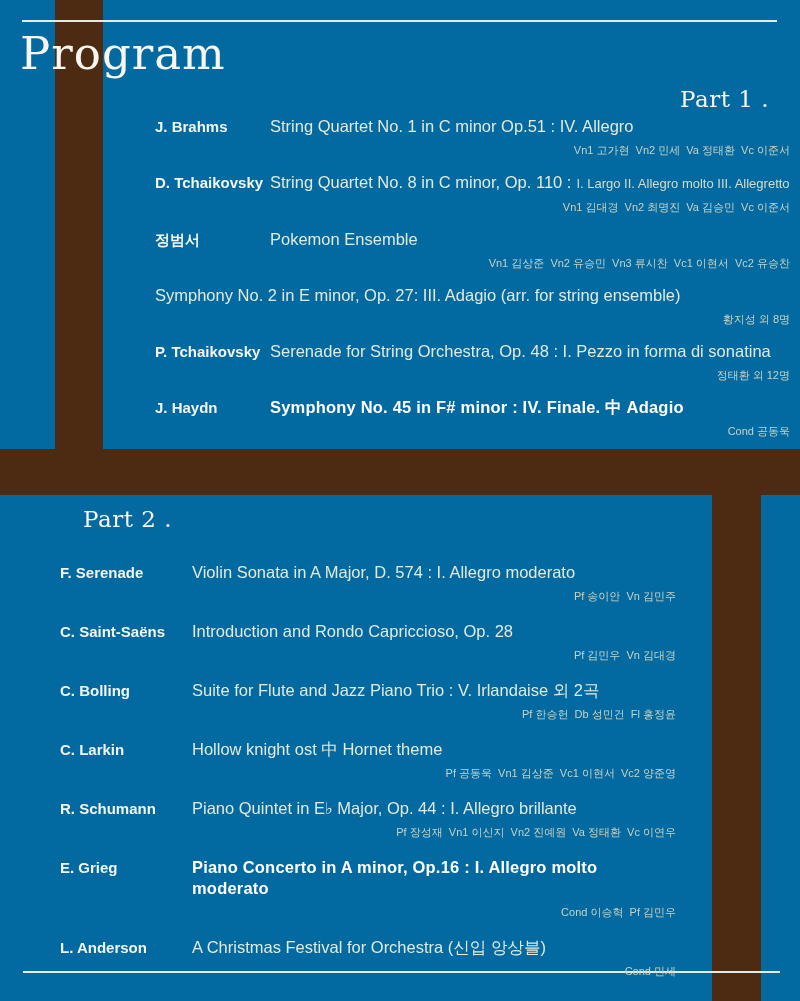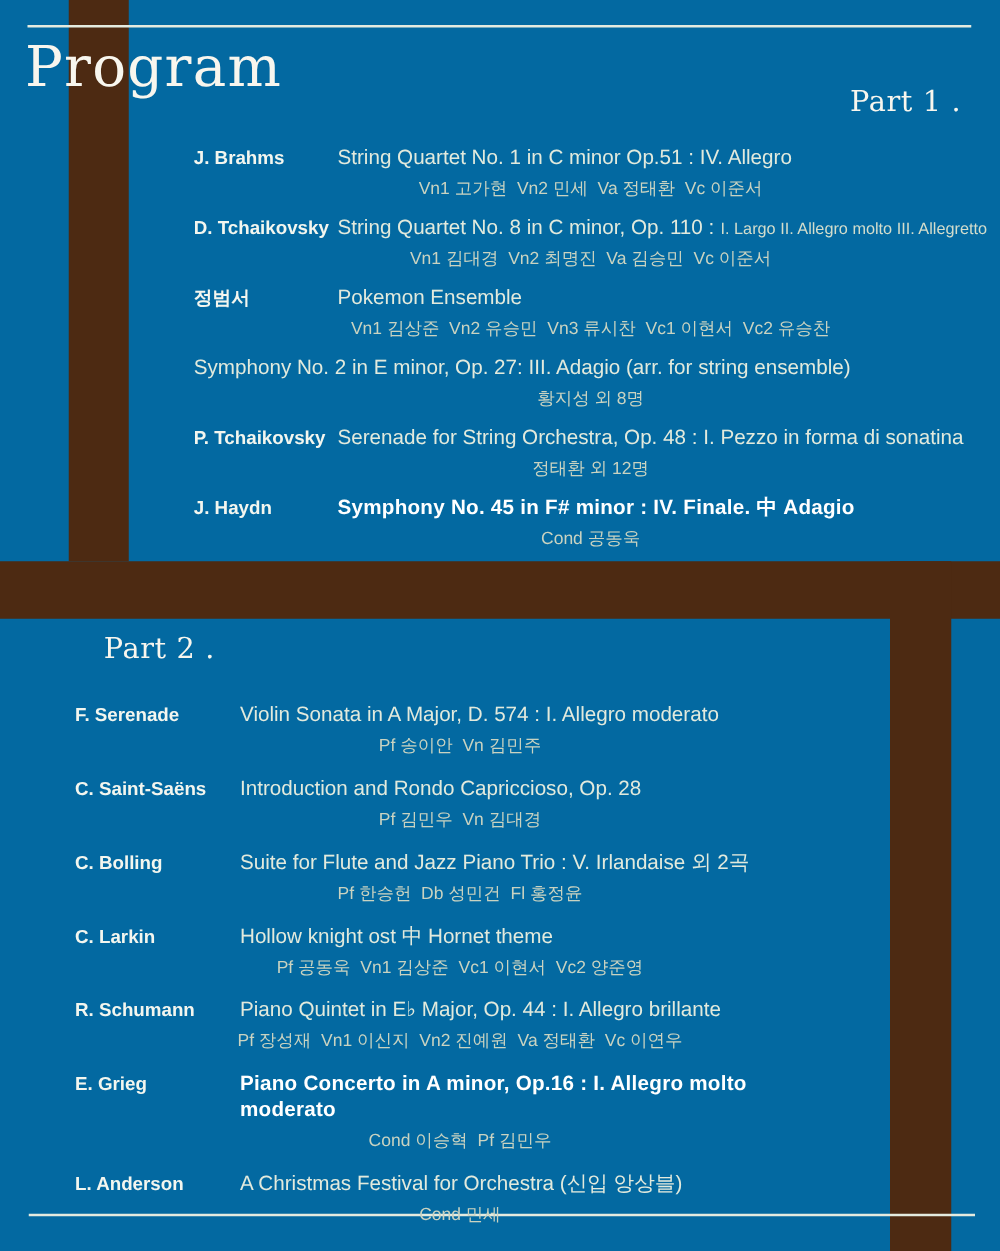--- a/index.html
+++ b/index.html
@@ -27,21 +27,21 @@
     position: absolute; left: 20px; top: 27px;
     font-family: "DejaVu Serif", serif;
     font-size: 45px; font-weight: 400;
     color: #f8f6ee; letter-spacing: 1px;
   }
   .part-label {
     font-family: "DejaVu Serif", serif;
     font-size: 23px; font-weight: 400;
     color: #f8f6ee; letter-spacing: 0.5px;
   }
-  .part1-label { position: absolute; right: 31px; top: 69px; }
+  .part1-label { position: absolute; right: 31px; top: 86px; }
   .part2-label { position: absolute; left: 72px; top: 506px; margin-left: 11px; }
 
   .entries { position: absolute; }
   .part1-entries { top: 116px; left: 133px; width: 635px; margin-left: 22px; }
   .part2-entries { top: 562px; left: 60px;  width: 616px; }
 
   .entry { }
   .part1-entries .entry { margin-bottom: 12px; }
   .part2-entries .entry { margin-bottom: 15px; }
 
@@ -56,22 +56,22 @@
 
   .title {
     flex: 1;
     font-size: 16.5px; font-weight: 400;
     color: #e2eadd; line-height: 21px;
   }
   .note { font-size: 13px; color: #d3ddcc; margin-left: 5px; }
   .note:empty { display: none; }
 
   .credits {
-    text-align: center;
-    font-size: 14px; color: #c9d3c1;
+    text-align: right;
+    font-size: 11px; color: #c9d3c1;
     line-height: 19px; margin-top: 4px;
     white-space: pre;
   }
 
   .entry.bold .title { font-weight: 700; color: #ffffff; letter-spacing: 0.2px; }
 </style>
 </head>
 <body>
 
 <div class="page">

